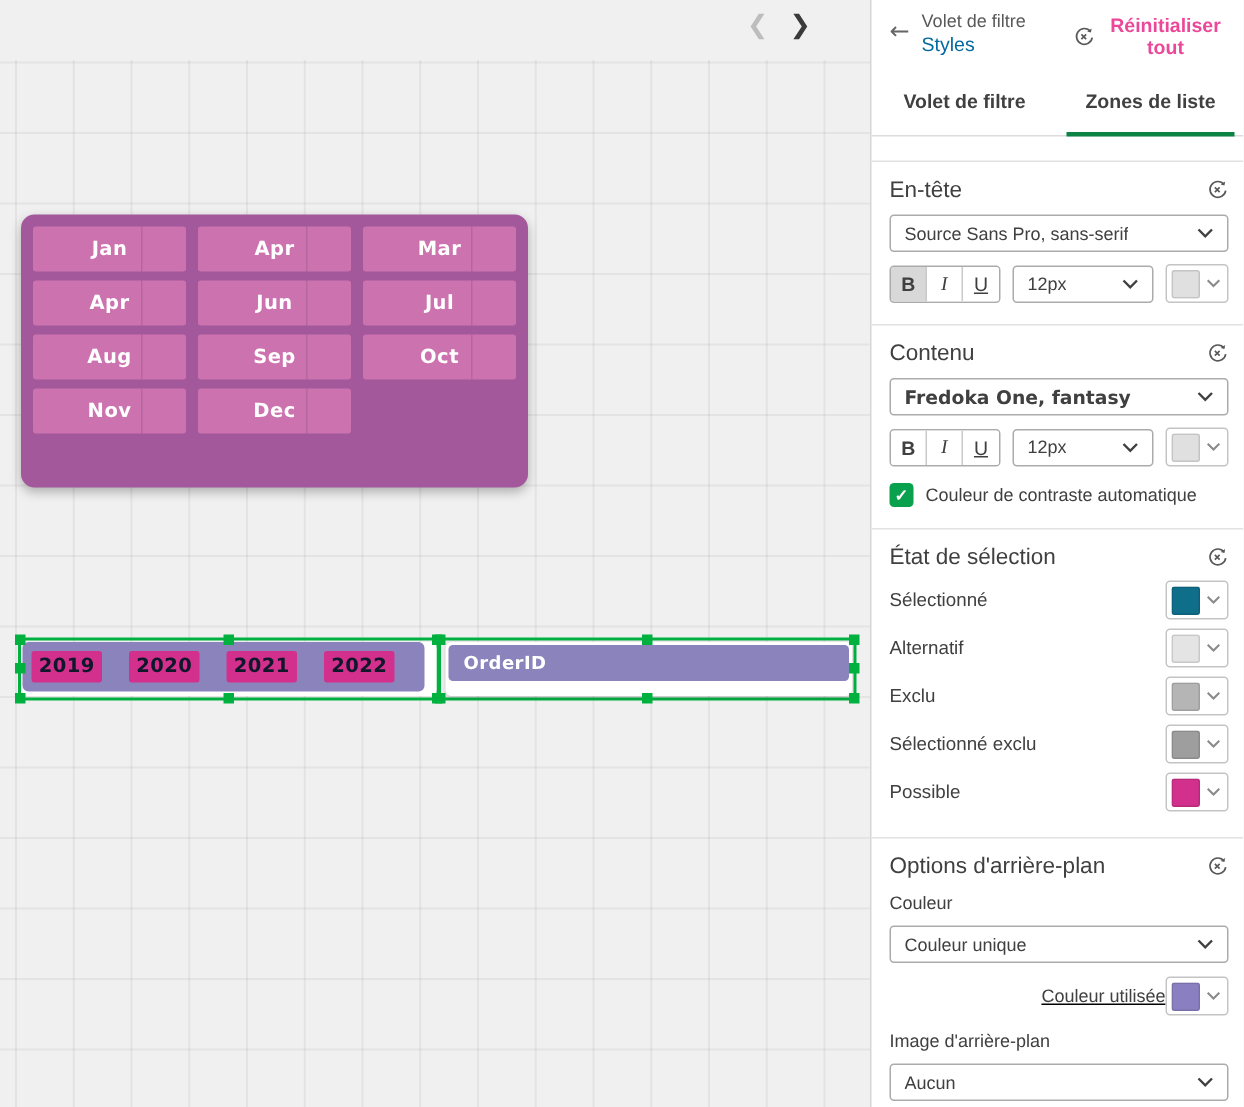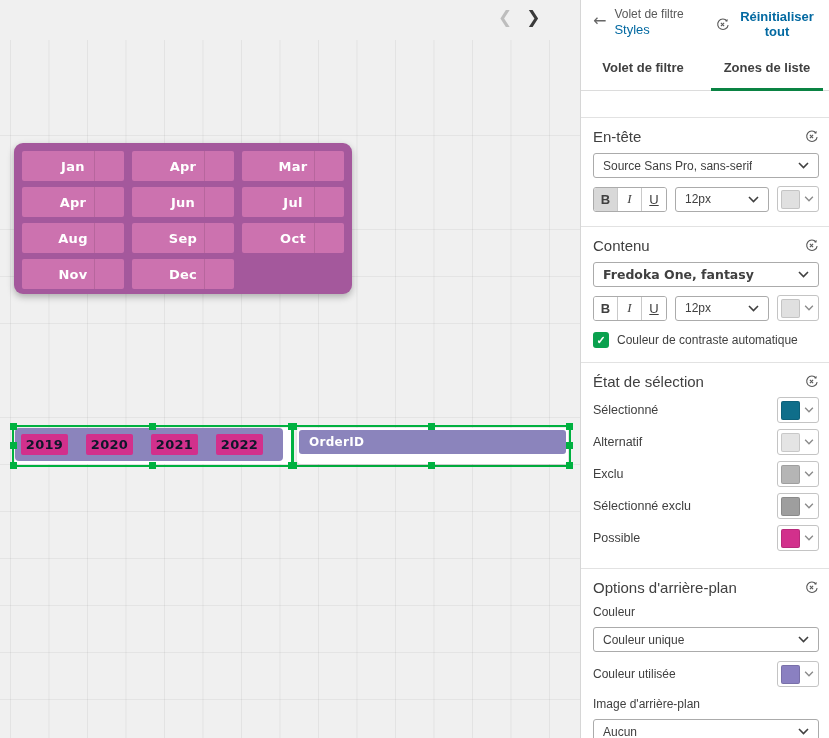--- a/index.html
+++ b/index.html
@@ -13,21 +13,21 @@
     background-image:
       linear-gradient(to right, rgba(0,0,0,0.055) 1px, transparent 1px),
       linear-gradient(to bottom, rgba(0,0,0,0.05) 1px, transparent 1px);
     background-size:38.5px 47px; background-position:10px 48px; }
   .nav-chevrons { position:absolute; top:6px; left:498px; display:flex; gap:14px; align-items:center; z-index:5; }
   .chev { font-size:17px; font-weight:bold; line-height:22px; cursor:pointer; font-family:"DejaVu Sans",sans-serif; }
   .chev.prev { color:#bdbdbd; }
   .chev.next { color:#3a3a3a; }
 
   
-  .month-widget { position:absolute; left:14px; top:143px; width:338px; height:151px;
+  .month-widget { position:absolute; left:14px; top:143px; width:338px; height:182px;
     border-radius:9px; box-shadow:0 3px 7px rgba(0,0,0,0.28); padding:8px; }
   .month-grid { display:grid; grid-template-columns:repeat(3,1fr); grid-auto-rows:30px; gap:6px 8px; }
   .month-cell { position:relative; border-radius:2px; color:#fff; font-family:"DejaVu Sans",sans-serif;
     font-weight:bold; font-size:13px; letter-spacing:.3px; display:flex; align-items:center; justify-content:center; cursor:pointer; }
   .month-cell::after { content:""; position:absolute; top:0; bottom:0; left:71%; width:1px; background:rgba(0,0,0,0.10); }
 
   
   .sel-frame { position:absolute; border:2px solid #00b140; z-index:4; }
   .handle { position:absolute; width:7px; height:7px; background:#00b140; z-index:6; }
   .h-tl{left:-4px;top:-4px;} .h-tm{left:50%;margin-left:-4px;top:-4px;} .h-tr{right:-4px;top:-4px;}
@@ -46,30 +46,30 @@
     font-weight:bold; font-size:12px; letter-spacing:.3px; display:flex; align-items:center; padding-left:10px; cursor:pointer; }
 
   
   .panel { width:249px; height:738px; background:#fff; border-left:1px solid #d6d6d6; display:flex; flex-direction:column; overflow:hidden; }
   .panel-header { display:flex; align-items:flex-start; padding:7px 8px 4px 10px; min-height:41px; }
   .back-arrow { font-size:16px; color:#666; margin:4px 8px 0 2px; cursor:pointer; font-family:"DejaVu Sans",sans-serif; }
   .title-block { flex:1; }
   .title-small { font-size:12px; color:#595959; line-height:15px; }
   .title-main { font-size:13px; color:#0369a1; font-weight:normal; line-height:16px; }
   .reset-all { display:flex; align-items:center; gap:5px; cursor:pointer; padding:2px 2px; }
-  .reset-all-label { font-size:13px; color:#0369a1; font-weight:bold; text-align:center; line-height:15px; width:84px; }
+  .reset-all-label { font-size:13px; color:#ec4899; font-weight:bold; text-align:center; line-height:15px; width:84px; }
 
   .tab-bar { display:flex; border-bottom:1px solid #dcdcdc; height:46px; }
   .tab { flex:1; display:flex; align-items:center; justify-content:center; font-size:13px; font-weight:bold;
     color:#404040; cursor:pointer; position:relative; }
   .tab.active::after { content:""; position:absolute; left:6px; right:6px; bottom:-1px; height:3px; background:#0a8343; }
 
   .panel-body { flex:1; overflow:hidden; }
   .section { border-top:1px solid #e2e2e2; padding:10px 10px 14px 12px; }
-  .section.first { margin-top:26px; }
+  .section.first { margin-top:16px; }
   .section.last { border-bottom:1px solid #e2e2e2; }
   .sec-head { display:flex; align-items:center; justify-content:space-between; margin-bottom:4px; }
   .sec-title { font-size:15px; color:#404040; }
   .reset-icon { cursor:pointer; display:inline-flex; }
 
   .select { height:25px; border:1px solid #ababab; border-radius:3px; background:#fff; display:flex;
     align-items:center; justify-content:space-between; padding:0 9px; cursor:pointer; margin-top:8px; }
   .select-text { font-size:12px; color:#404040; white-space:nowrap; overflow:hidden; }
   .select-text.fancy { font-family:"DejaVu Sans",sans-serif; font-weight:bold; font-size:12.5px; }
 
@@ -89,21 +89,21 @@
 
   .checkbox-row { display:flex; align-items:center; gap:8px; margin-top:11px; cursor:pointer; }
   .checkbox { width:16px; height:16px; border-radius:3px; background:#0aa14e; color:#fff; font-size:11px;
     display:flex; align-items:center; justify-content:center; font-weight:bold; }
   .checkbox-label { font-size:12px; color:#404040; }
 
   .state-row { display:flex; align-items:center; justify-content:space-between; height:32px; }
   .state-label { font-size:12.5px; color:#404040; }
 
   .field-label { font-size:12px; color:#404040; margin-top:9px; }
-  .used-color-row { display:flex; align-items:center; justify-content:space-between; margin-top:8px; height:28px; }
+  .used-color-row { display:flex; align-items:center; justify-content:flex-end; margin-top:8px; height:28px;text-decoration:underline; }
 </style>
 </head>
 <body>
 
 <div class="app">
 
   <div class="canvas">
     <div class="grid-bg"></div>
 
     <div class="nav-chevrons">

